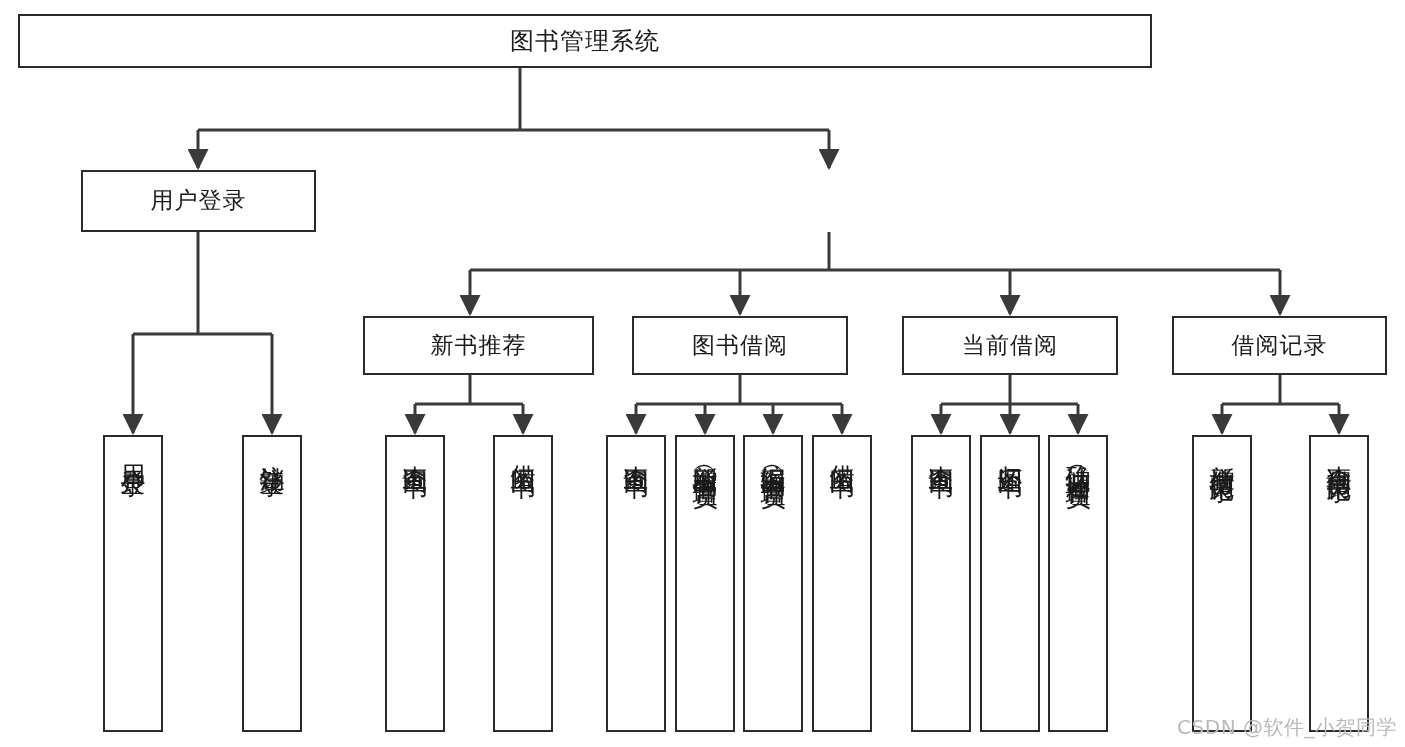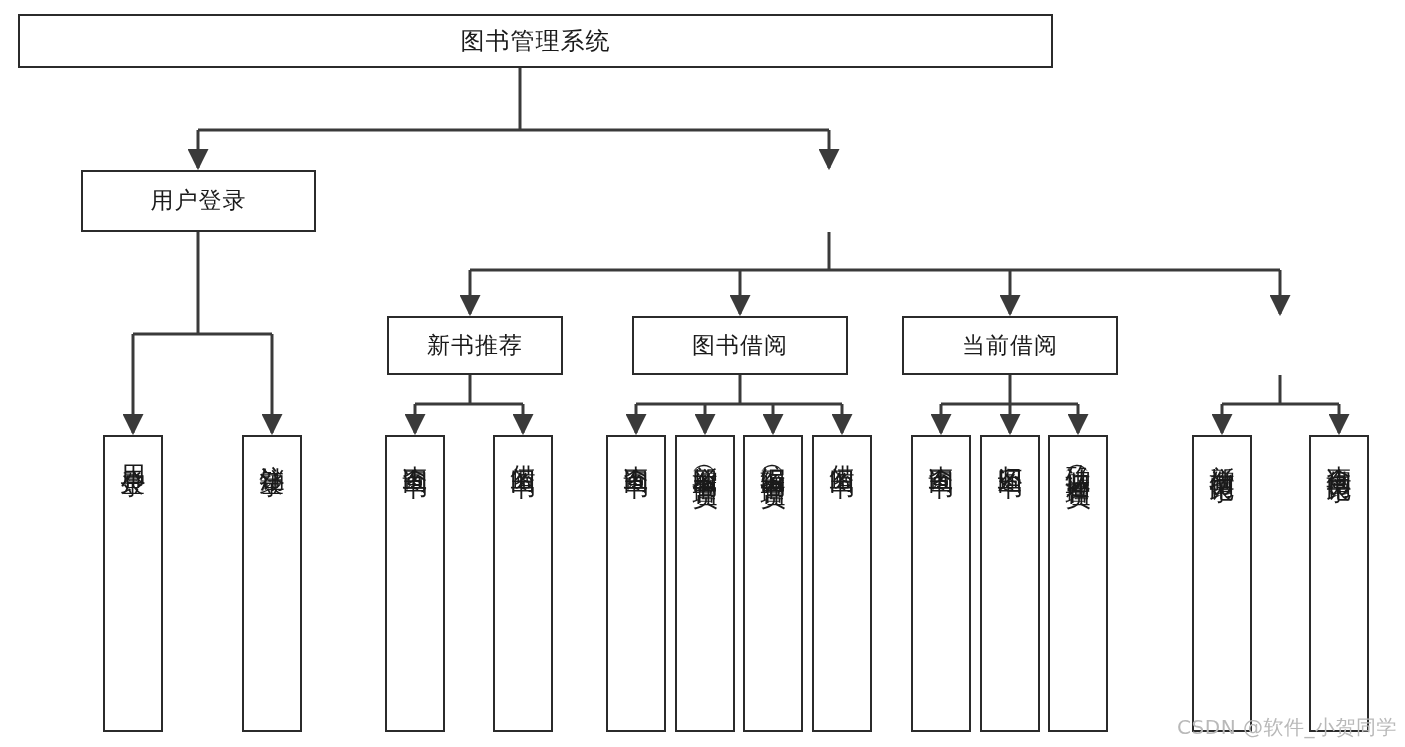--- a/index.html
+++ b/index.html
@@ -130,41 +130,44 @@
       <path d="M 1078 404 L 1078 433" marker-end="url(#arrow)"></path>
 
       <path d="M 1280 375 L 1280 404"></path>
       <path d="M 1222 404 L 1339 404"></path>
       <path d="M 1222 404 L 1222 433" marker-end="url(#arrow)"></path>
       <path d="M 1339 404 L 1339 433" marker-end="url(#arrow)"></path>
 
     </g>
   </svg>
 
-  <div class="node horiz root" style="left:18px; top:14px; width:1035px; height:54px;">
+  <div class="node horiz root" style="left:18px; top:14px; width:1134px; height:54px;">
     <span class="label">图书管理系统</span>
   </div>
 
   <div class="node horiz" style="left:81px; top:170px; width:235px; height:62px;">
     <span class="label">用户登录</span>
   </div>
 
 
-  <div class="node horiz" style="left:363px; top:316px; width:176px; height:59px;margin-left:24px;">
+  <div class="node horiz" style="left:363px; top:316px; width:231px; height:59px;">
     <span class="label">新书推荐</span>
   </div>
 
   <div class="node horiz" style="left:902px; top:316px; width:216px; height:59px;">
     <span class="label">当前借阅</span>
   </div>
 
   <div class="node horiz" style="left:632px; top:316px; width:216px; height:59px;">
     <span class="label">图书借阅</span>
   </div>
 
+  <div class="node horiz" style="left:1172px; top:316px; width:215px; height:59px;">
+    <span class="label">借阅记录</span>
+  </div>
 
   <div class="node vert" style="left:103px; top:435px; width:60px; height:297px;">
     <span class="label">用户登录</span>
   </div>
 
   <div class="node vert" style="left:242px; top:435px; width:60px; height:297px;">
     <span class="label">注销登录</span>
   </div>
 
   <div class="node vert" style="left:385px; top:435px; width:60px; height:297px;">

